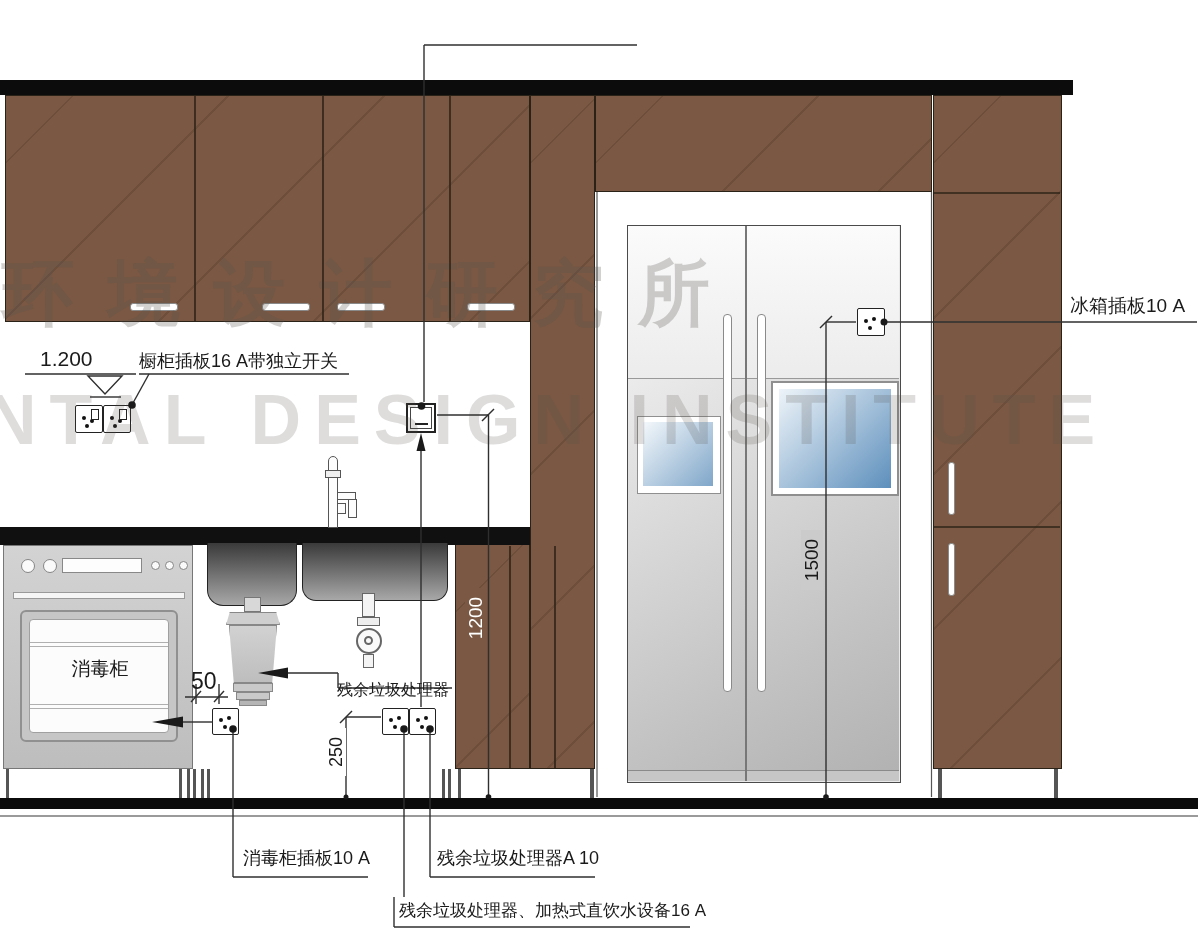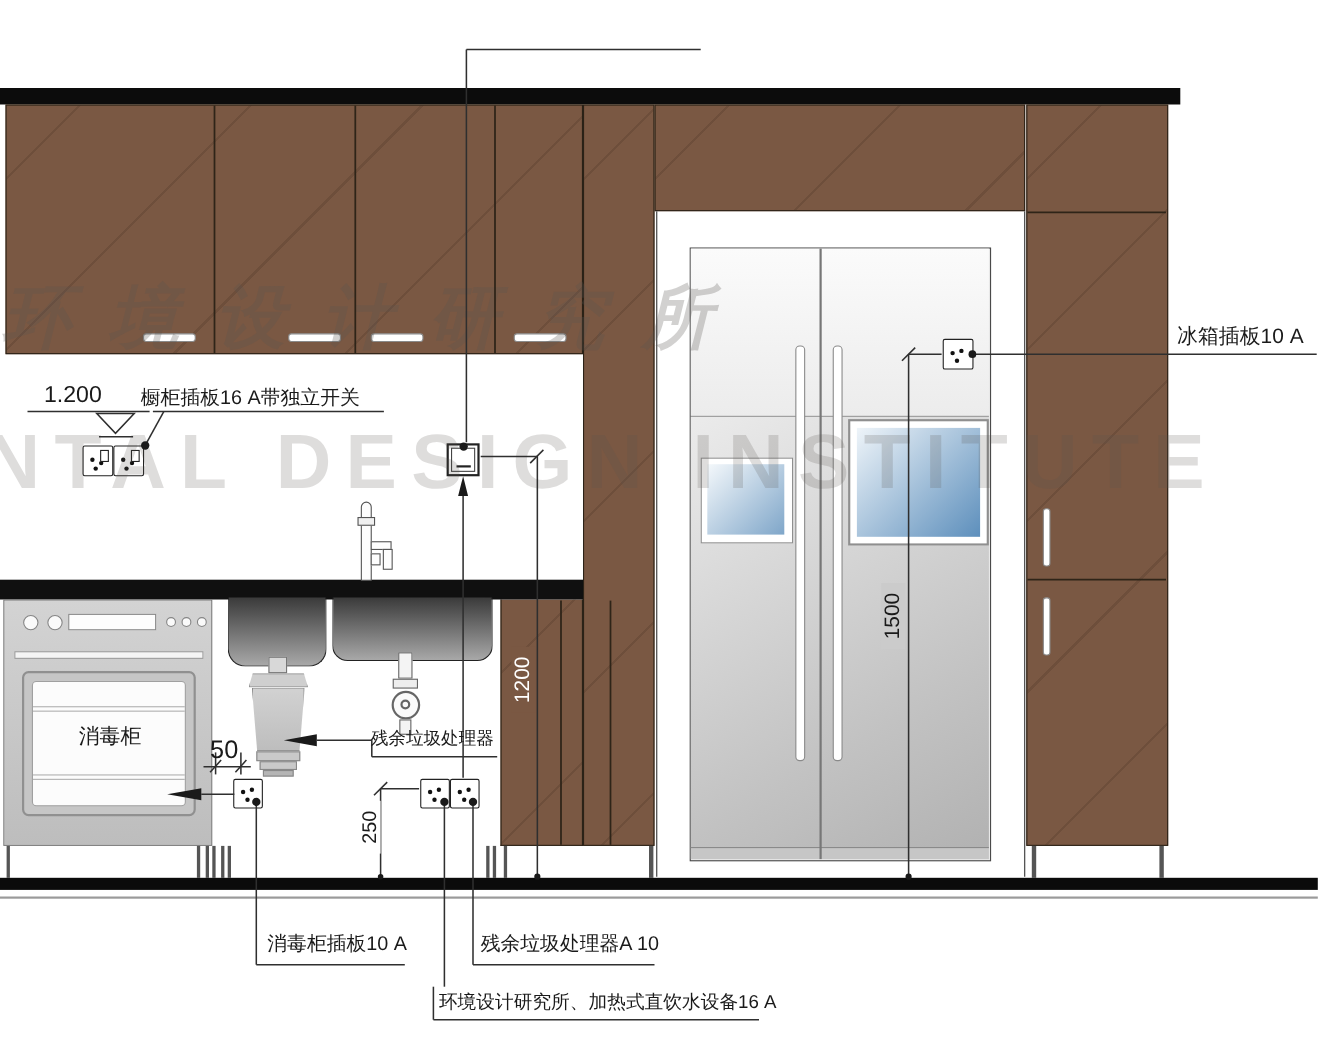--- a/index.html
+++ b/index.html
@@ -148,21 +148,21 @@
     <span class="d" style="left:6px;top:9px;"></span>
       <span class="d" style="left:14px;top:7px;"></span>
       <span class="d" style="left:10px;top:16px;"></span>
   </div>
   <div class="abs socket" style="left:409px;top:708px;width:27px;height:27px;">
     <span class="d" style="left:6px;top:9px;"></span>
       <span class="d" style="left:14px;top:7px;"></span>
       <span class="d" style="left:10px;top:16px;"></span>
   </div>
 
-  <div class="wm" style="left:2px;top:246px;font-size:63px;letter-spacing:34px;color:rgba(90,85,80,0.27);font-style:italic;">环境设计研究所</div>
+  <div class="wm" style="left:2px;top:246px;font-size:72px;letter-spacing:34px;color:rgba(90,85,80,0.27);">环境设计研究所</div>
   <div class="wm" style="left:-14px;top:380px;font-size:70px;letter-spacing:13px;color:rgba(90,85,80,0.20);">NTAL DESIGN INSTITUTE</div>
 
   <svg width="1200" height="949" style="position:absolute;left:0;top:0;pointer-events:none;">
     <g stroke="#2e2418" stroke-width="1.6">
       <line x1="195" y1="96" x2="195" y2="321"></line>
       <line x1="323" y1="96" x2="323" y2="321"></line>
       <line x1="450" y1="96" x2="450" y2="321"></line>
       <line x1="510" y1="546" x2="510" y2="768"></line>
       <line x1="555" y1="546" x2="555" y2="768"></line>
       <line x1="934" y1="193" x2="1060" y2="193"></line>
@@ -231,24 +231,24 @@
       <circle cx="346" cy="797" r="2.5"></circle>
       <circle cx="404" cy="729" r="3.8"></circle>
       <circle cx="430" cy="729" r="3.8"></circle>
       <polygon points="258,673 288,667.5 288,678.5"></polygon>
     </g>
     <polygon points="88,376 122,376 105,394" fill="#ffffff" stroke="#2f2f2f" stroke-width="1.4"></polygon>
   </svg>
 
   <div class="label" style="left:1070px;top:293px;font-size:19px;">冰箱插板10 A</div>
   <div class="label" style="left:40px;top:347px;font-size:21px;">1.200</div>
-  <div class="label" style="left:128px;top:349px;font-size:18px;">橱柜插板16 A带独立开关</div>
-  <div class="label" style="left:337px;top:661px;font-size:16px;">残余垃圾处理器</div>
+  <div class="label" style="left:139px;top:349px;font-size:18px;">橱柜插板16 A带独立开关</div>
+  <div class="label" style="left:337px;top:680px;font-size:16px;">残余垃圾处理器</div>
   <div class="label" style="left:191px;top:668px;font-size:23px;">50</div>
   <div class="label vtext" style="left:312px;top:742px;width:48px;height:20px;font-size:18px;background:#fff;">250</div>
   <div class="label vtext" style="left:446px;top:607px;width:60px;height:22px;font-size:19px;color:#fff;background:#7a5843;">1200</div>
   <div class="label vtext" style="left:782px;top:549px;width:60px;height:22px;font-size:19px;background:#cbcbcb;">1500</div>
   <div class="label" style="left:243px;top:846px;font-size:18px;">消毒柜插板10 A</div>
   <div class="label" style="left:437px;top:846px;font-size:18px;">残余垃圾处理器A 10</div>
-  <div class="label" style="left:399px;top:899px;font-size:17px;">环境设计研究所、加热式直饮水设备16 A</div>
+  <div class="label" style="left:399px;top:899px;font-size:17px;">残余垃圾处理器、加热式直饮水设备16 A</div>
 
 
 </div>
 
 </body></html>

